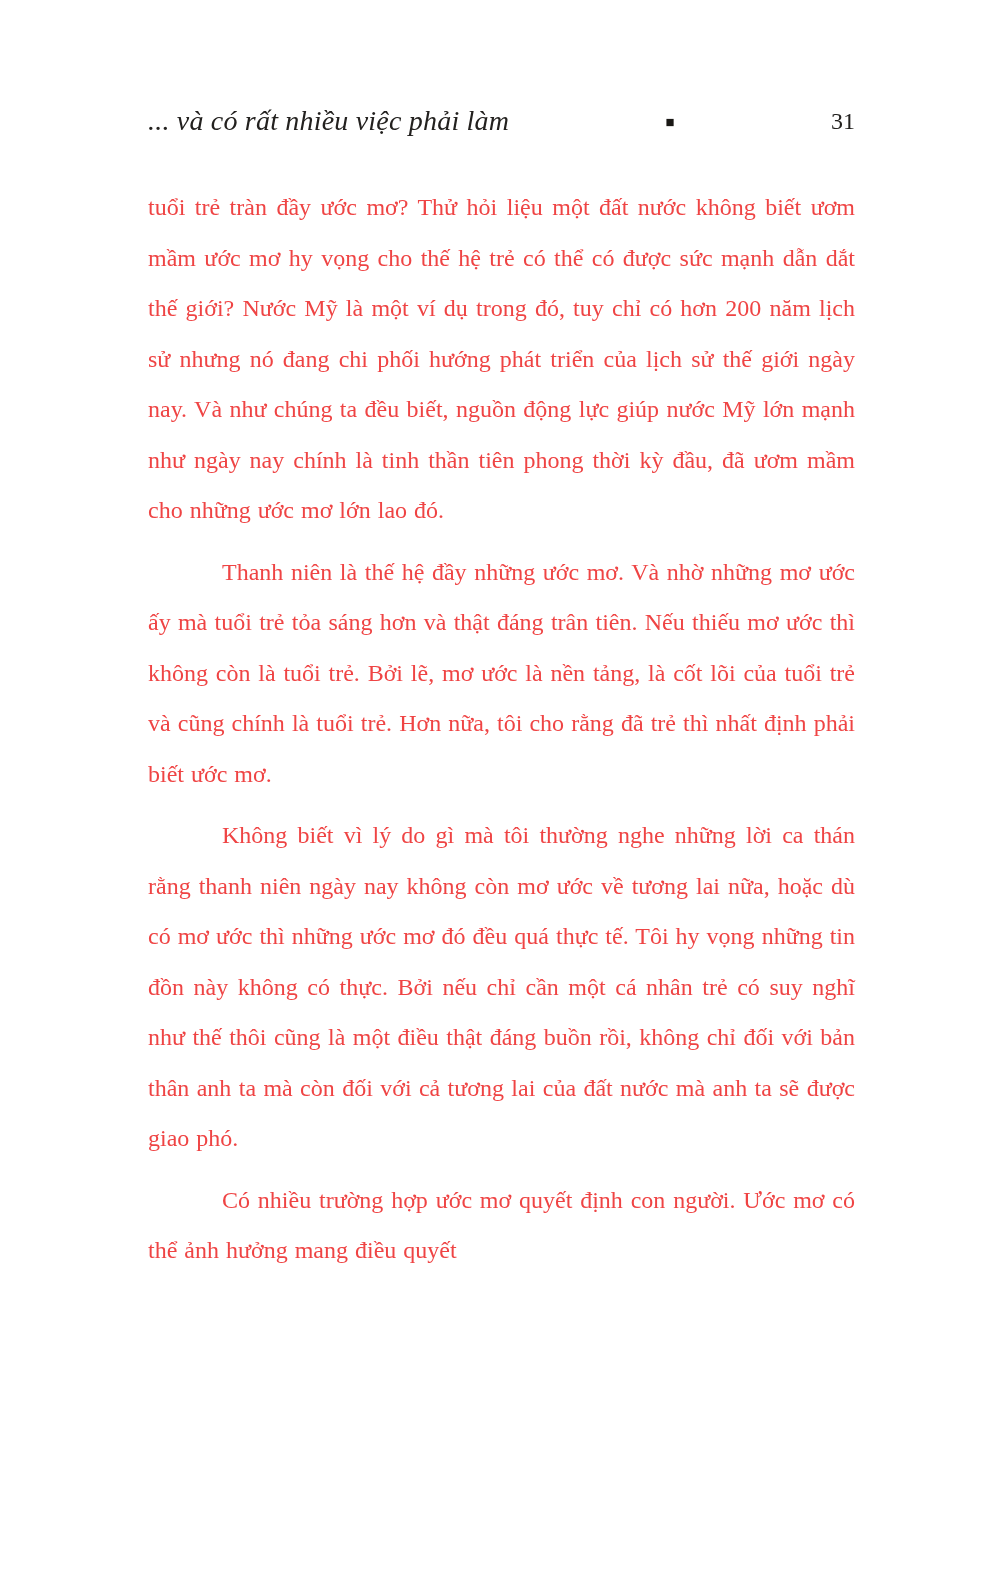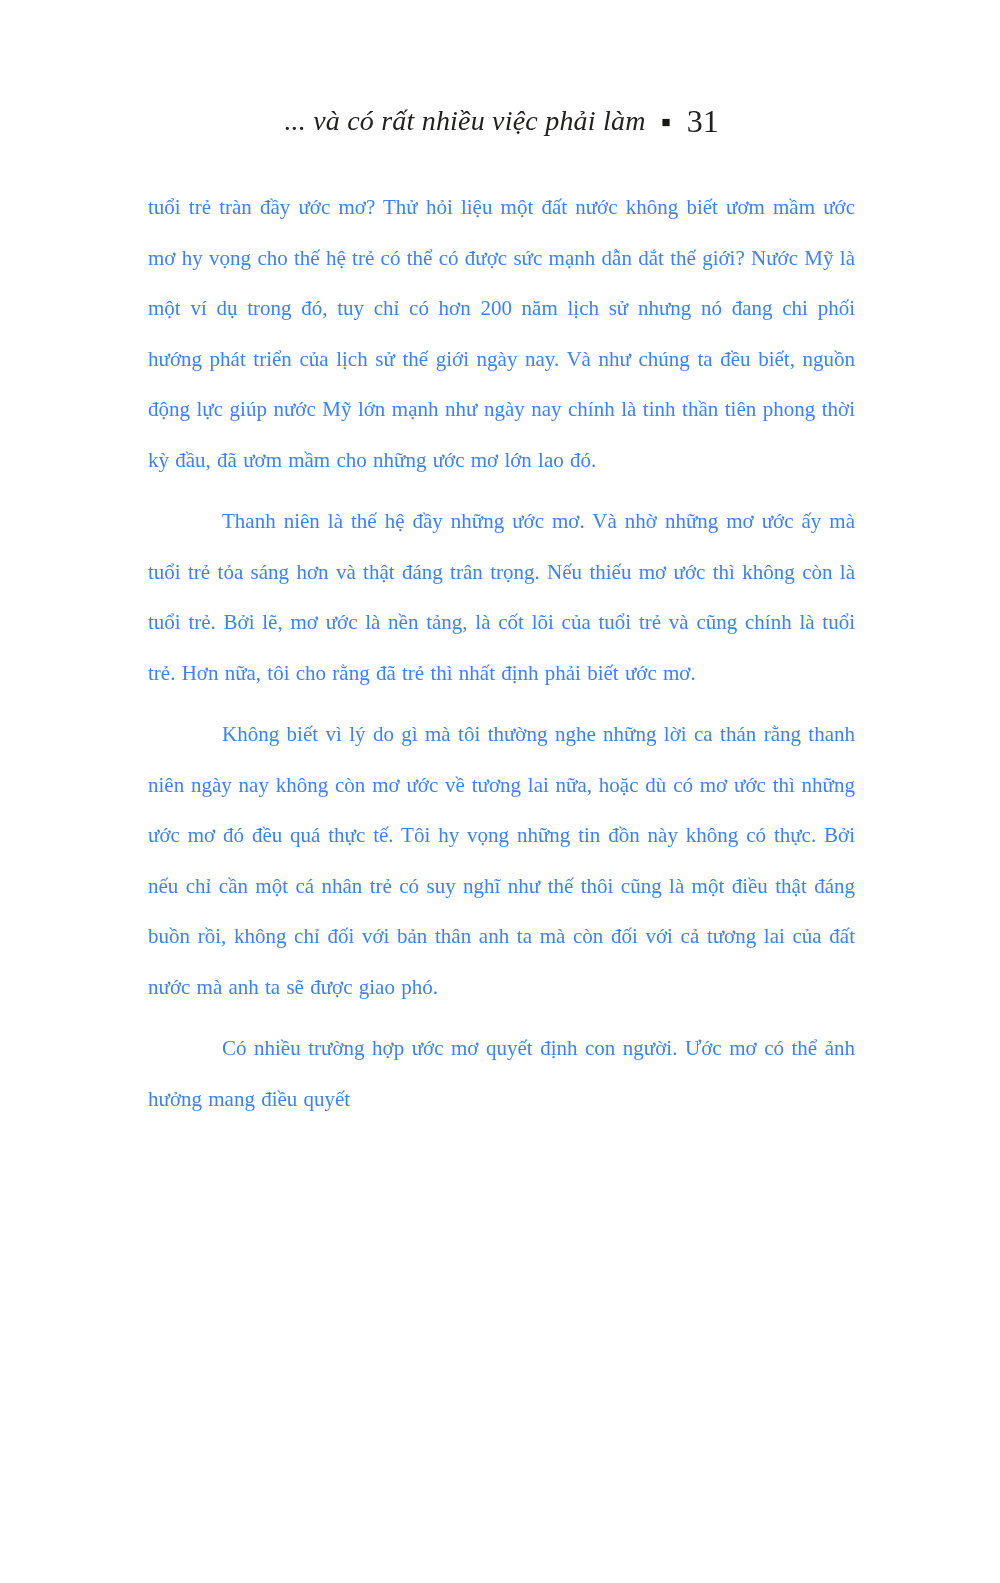--- a/index.html
+++ b/index.html
@@ -14,21 +14,21 @@
     margin: 0 auto;
     background: #ffffff;
     box-sizing: border-box;
     padding: 104px 145px 0 148px;
     font-family: "Liberation Serif", "DejaVu Serif", serif;
     color: #1e1c1a;
     overflow: hidden;
   }
   .running-header {
     display: flex;
-    justify-content: center;
+    justify-content: space-between;
     align-items: center;
     gap: 16px;
     font-size: 28px;
     line-height: 34px;
     margin-bottom: 44px;
     color: #23211f;
   }
   .running-header .header-title {
     font-style: italic;
     letter-spacing: 0.2px;
@@ -36,45 +36,45 @@
   .running-header .bullet {
     font-style: normal;
     font-size: 15px;
     line-height: 15px;
     position: relative;
     top: 1px;
     color: #1a1815;
   }
   .running-header .page-num {
     font-style: normal;
-    font-size: 32px;
+    font-size: 24px;
   }
   .body-text p {
-    font-size: 21px;
+    font-size: 24px;
     line-height: 50.5px;
     text-align: justify;
     margin: 0 0 11px 0;
-    color: #3b82f6;
+    color: #ef4444;
     word-spacing: 1px;
   }
   .body-text p.indent {
     text-indent: 74px;
   }
 </style>
 </head>
 <body>
 
 <div class="book-page">
 
   <div class="running-header">
     <span class="header-title">... và có rất nhiều việc phải làm</span>
     <span class="bullet">■</span>
     <span class="page-num">31</span>
   </div>
 
   <div class="body-text">
     <p>tuổi trẻ tràn đầy ước mơ? Thử hỏi liệu một đất nước không biết ươm mầm ước mơ hy vọng cho thế hệ trẻ có thể có được sức mạnh dẫn dắt thế giới? Nước Mỹ là một ví dụ trong đó, tuy chỉ có hơn 200 năm lịch sử nhưng nó đang chi phối hướng phát triển của lịch sử thế giới ngày nay. Và như chúng ta đều biết, nguồn động lực giúp nước Mỹ lớn mạnh như ngày nay chính là tinh thần tiên phong thời kỳ đầu, đã ươm mầm cho những ước mơ lớn lao đó.</p>
-    <p class="indent">Thanh niên là thế hệ đầy những ước mơ. Và nhờ những mơ ước ấy mà tuổi trẻ tỏa sáng hơn và thật đáng trân trọng. Nếu thiếu mơ ước thì không còn là tuổi trẻ. Bởi lẽ, mơ ước là nền tảng, là cốt lõi của tuổi trẻ và cũng chính là tuổi trẻ. Hơn nữa, tôi cho rằng đã trẻ thì nhất định phải biết ước mơ.</p>
+    <p class="indent">Thanh niên là thế hệ đầy những ước mơ. Và nhờ những mơ ước ấy mà tuổi trẻ tỏa sáng hơn và thật đáng trân tiên. Nếu thiếu mơ ước thì không còn là tuổi trẻ. Bởi lẽ, mơ ước là nền tảng, là cốt lõi của tuổi trẻ và cũng chính là tuổi trẻ. Hơn nữa, tôi cho rằng đã trẻ thì nhất định phải biết ước mơ.</p>
     <p class="indent">Không biết vì lý do gì mà tôi thường nghe những lời ca thán rằng thanh niên ngày nay không còn mơ ước về tương lai nữa, hoặc dù có mơ ước thì những ước mơ đó đều quá thực tế. Tôi hy vọng những tin đồn này không có thực. Bởi nếu chỉ cần một cá nhân trẻ có suy nghĩ như thế thôi cũng là một điều thật đáng buồn rồi, không chỉ đối với bản thân anh ta mà còn đối với cả tương lai của đất nước mà anh ta sẽ được giao phó.</p>
     <p class="indent">Có nhiều trường hợp ước mơ quyết định con người. Ước mơ có thể ảnh hưởng mang điều quyết</p>
   </div>
 
 </div>
 
 </body></html>

